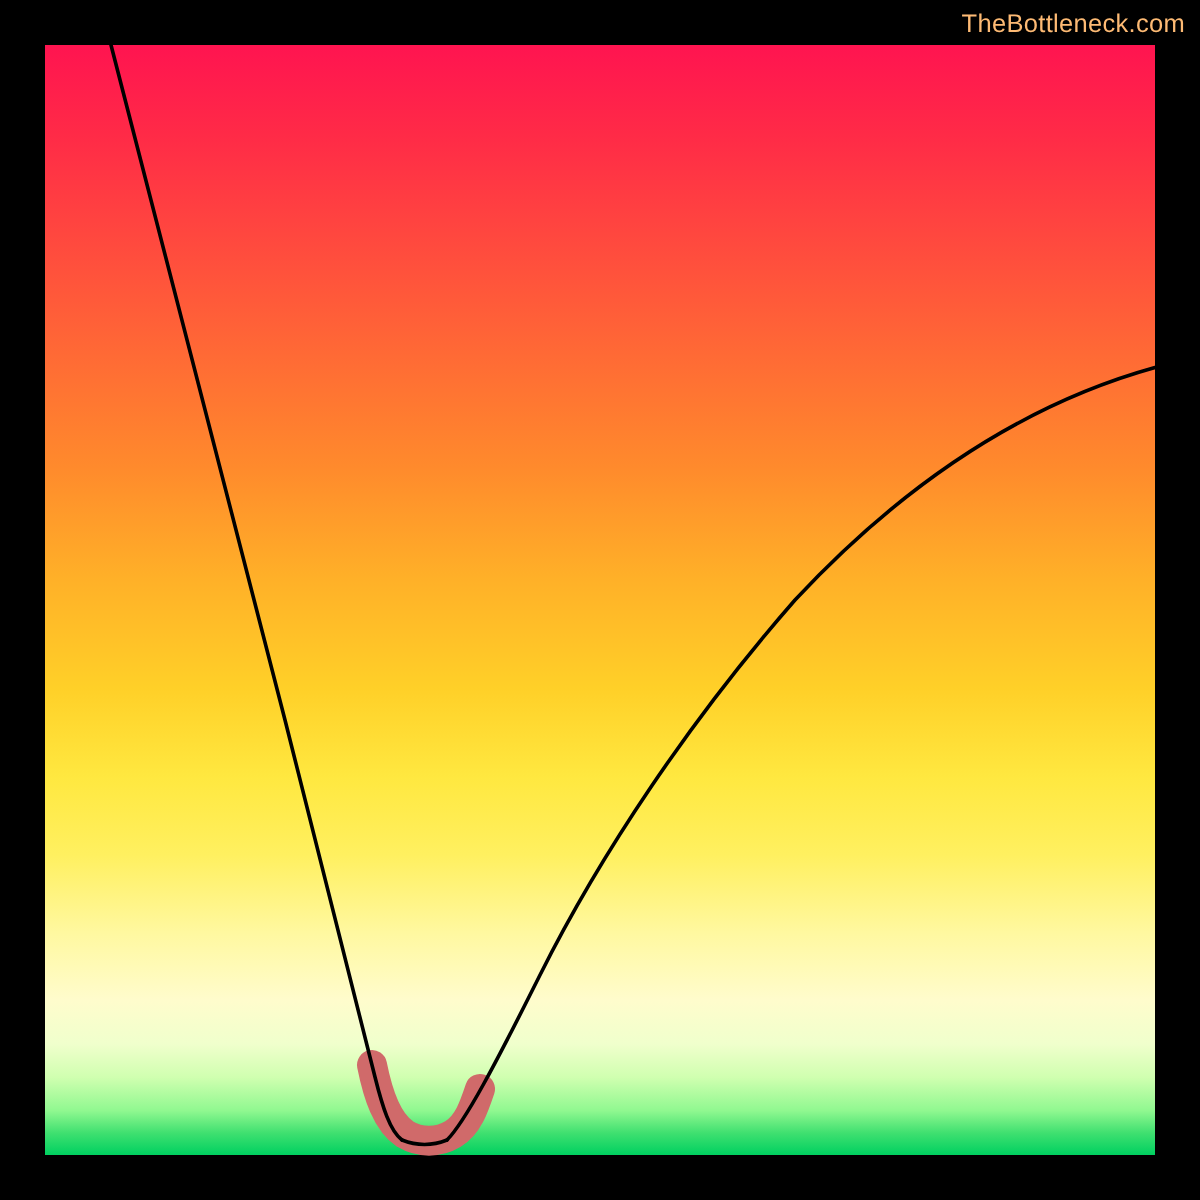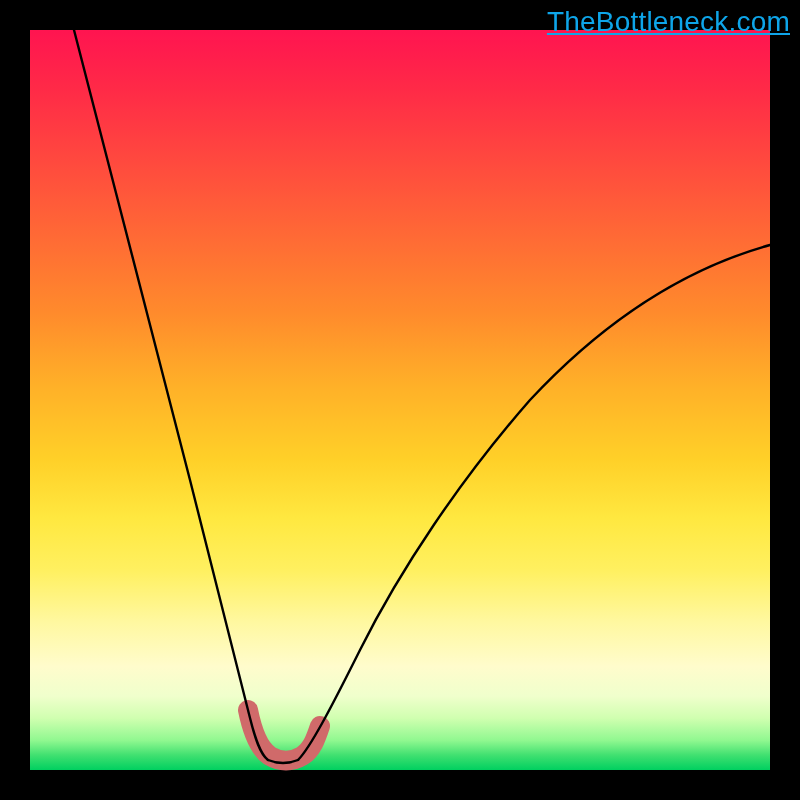--- a/index.html
+++ b/index.html
@@ -43,25 +43,24 @@
       #d0ffb0 93%,
       #90f890 96%,
       #40e070 98%,
       #00d060 100%
     );
   }
   .watermark {
     position: absolute;
     top: 6px;
     right: 10px;
-    color: #0ea5e9;
-    font-size: 28px;
+    color: #fdba74;
+    font-size: 17px;
     letter-spacing: 0.2px;
     user-select: none;
-    text-decoration: underline;
   }
   svg.curves {
     position: absolute;
     left: 0;
     top: 0;
     width: 740px;
     height: 740px;
     overflow: visible;
   }
 </style>

